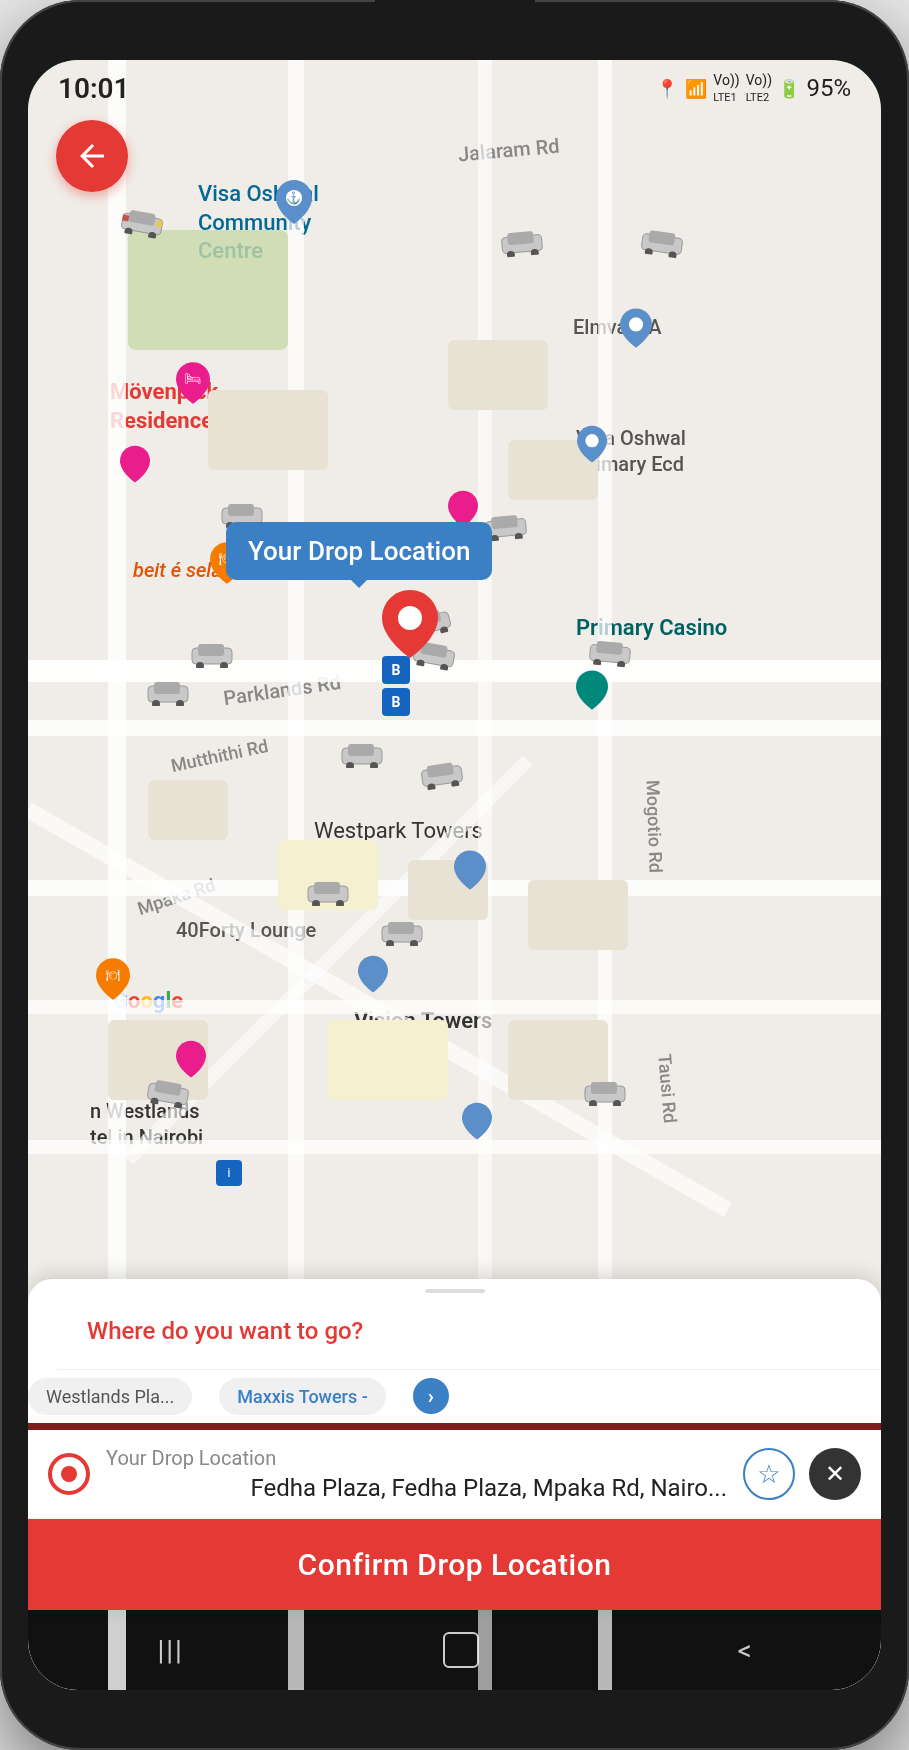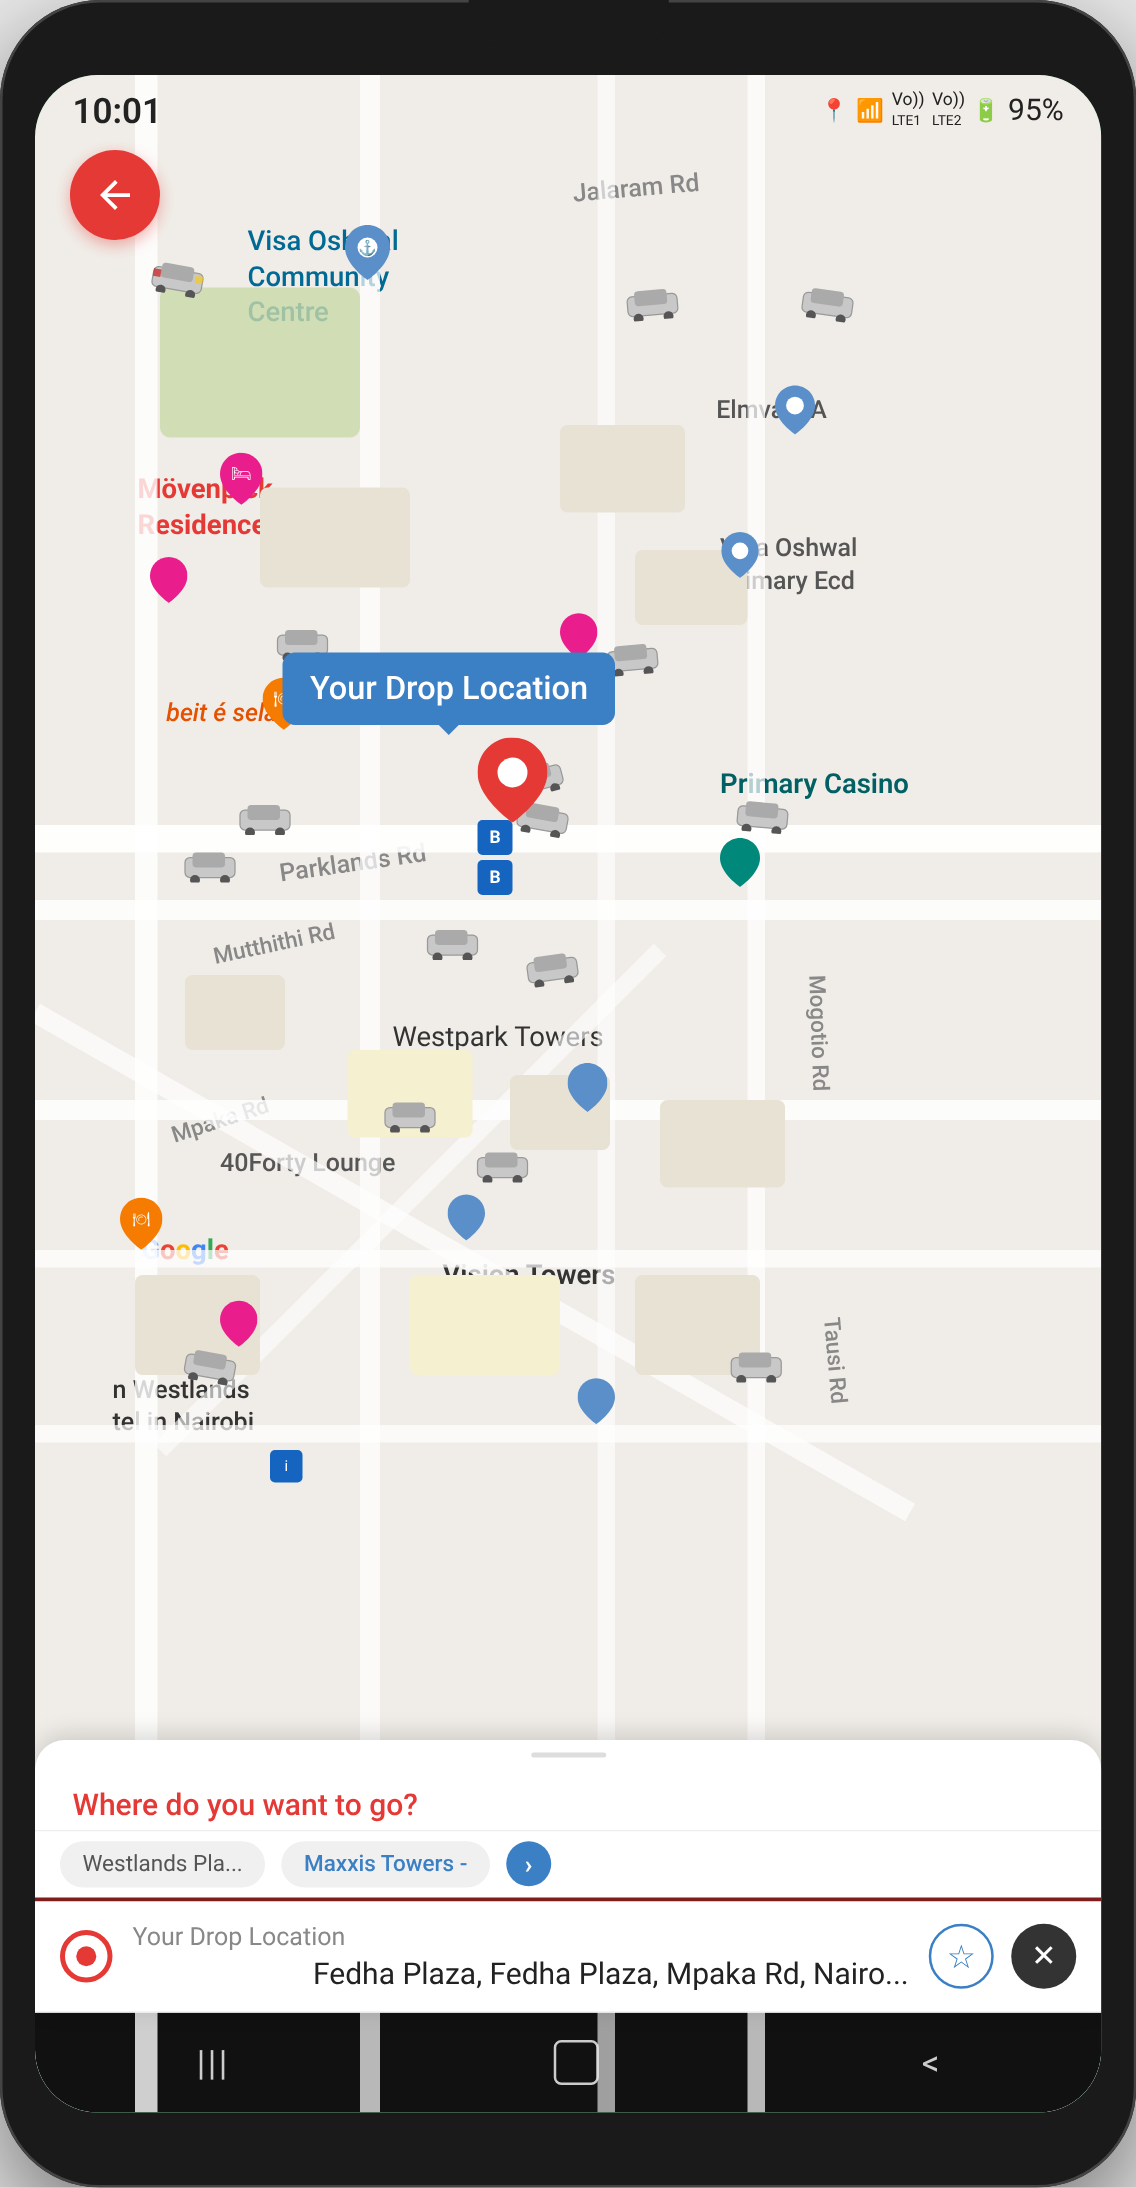--- a/index.html
+++ b/index.html
@@ -132,22 +132,23 @@
       position: absolute;
       bottom: 0;
       left: 0;
       right: 0;
       background: white;
       z-index: 100;
       border-radius: 24px 24px 0 0;
       box-shadow: 0 -4px 20px rgba(0,0,0,0.15);
     }
     .where-go-section {
-      padding: 20px 30px 6px;
+      padding: 20px 30px 24px;
       border-bottom: 1px solid #eee;
+      margin-left: 29px;
     }
     .where-go-text {
       color: #e53935;
       font-size: 24px;
       font-weight: 500;
     }
     .address-row {
       display: flex;
       align-items: center;
       padding: 16px 20px;
@@ -584,21 +585,21 @@
         <path d="M20 11H7.83l5.59-5.59L12 4l-8 8 8 8 1.41-1.41L7.83 13H20v-2z"></path>
       </svg>
     </div>
 
     <div class="bottom-panel" style="bottom:80px">
       <div class="scroll-hint"></div>
       <div class="where-go-section">
         <div class="where-go-text">Where do you want to go?</div>
       </div>
 
-      <div style="display:flex;padding:8px 20px;gap:13px;border-bottom:3px solid #7f1d1d;overflow:hidden">
+      <div style="display:flex;padding:8px 0;gap:27px;border-bottom:7px solid #7f1d1d;overflow:hidden">
         <div style="background:#f0f0f0;border-radius:20px;padding:8px 18px;font-size:18px;white-space:nowrap;color:#555">Westlands Pla...</div>
         <div style="background:#f0f0f0;border-radius:20px;padding:8px 18px;font-size:18px;white-space:nowrap;color:#3b7fc4;font-weight:500">Maxxis Towers -</div>
         <div style="background:#3b7fc4;border-radius:50%;width:36px;height:36px;display:flex;align-items:center;justify-content:center;flex-shrink:0">
           <span style="color:white;font-size:20px;font-weight:700">›</span>
         </div>
       </div>
 
       <div class="address-row">
         <div class="drop-dot">
           <div class="drop-dot-inner"></div>
@@ -610,20 +611,21 @@
         <div class="address-actions">
           <div class="star-btn">
             <span style="color:#3b7fc4;font-size:26px">☆</span>
           </div>
           <div class="close-btn">
             <span>✕</span>
           </div>
         </div>
       </div>
 
+      <div class="confirm-btn">Confirm Drop Location</div>
     </div>
 
     <div class="phone-bottom-bar">
       <div style="color:#ccc;font-size:28px;letter-spacing:2px">|||</div>
       <div style="color:#ccc;font-size:28px;border:2px solid #ccc;width:36px;height:36px;border-radius:6px;display:flex;align-items:center;justify-content:center"></div>
       <div style="color:#ccc;font-size:28px">&lt;</div>
     </div>
 
   </div>
 </div>

